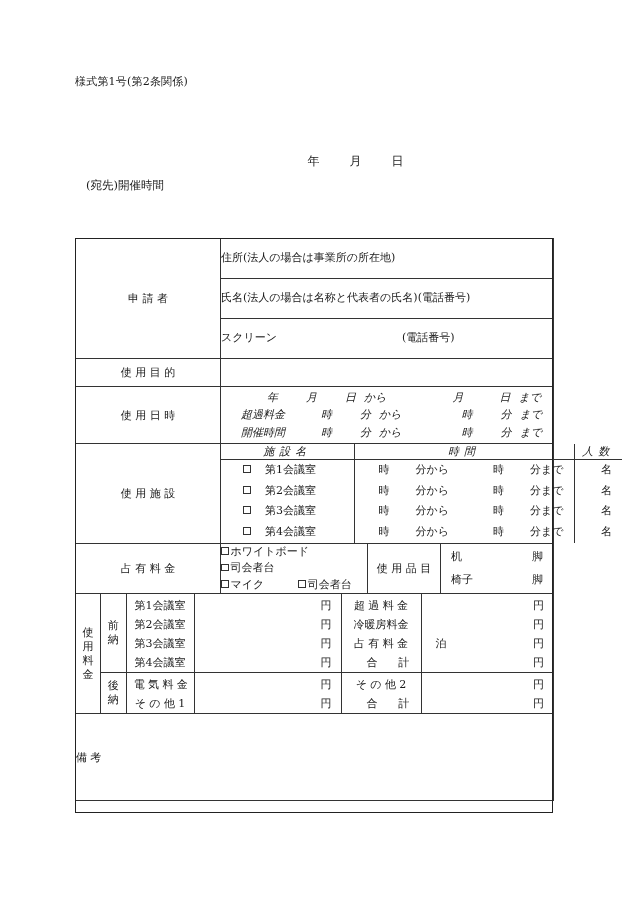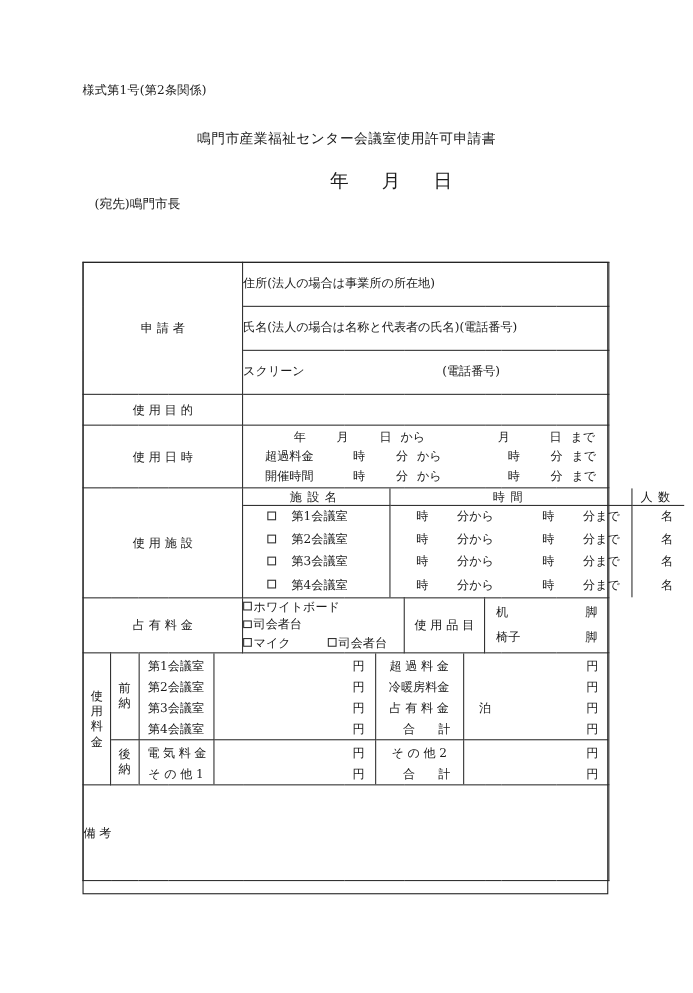--- a/index.html
+++ b/index.html
@@ -38,21 +38,21 @@
     width: 630px;
     text-align: center;
     font-size: 12.5px;
     letter-spacing: 0.4px;
   }
   .date-line {
     position: absolute;
     left: 0; top: 153px;
     width: 501px;
     text-align: center;
-    font-size: 17px;
+    font-size: 12px;
     padding-left: 210px;
     box-sizing: border-box;
     white-space: nowrap;
   }
   .date-line span { display: inline-block; }
   .date-line .gap { width: 30px; }
   .addressee {
     position: absolute;
     left: 86px;
     top: 178px;
@@ -121,41 +121,42 @@
   .cell-top {
     vertical-align: top;
   }
 
   
   .dt-row {
     display: block;
     white-space: nowrap;
     line-height: 1.55;
     font-size: 11px;
+    font-style: italic;
   }
   .dt-row .g8 { display: inline-block; width: 8px; }
   .dt-row .g14 { display: inline-block; width: 14px; }
   .dt-row .g20 { display: inline-block; width: 20px; }
   .dt-row .g28 { display: inline-block; width: 28px; }
   .dt-row .g36 { display: inline-block; width: 36px; }
   .dt-row .g46 { display: inline-block; width: 46px; }
 
   
   .sub {
     width: 100%;
     border-collapse: collapse;
     table-layout: fixed;
     font-size: 11px;
   }
   .sub td {
     border: 0;
     padding: 0;
   }
   .sub .vline-r { border-right: 1px solid #333; }
-  .sub .hline-b { border-bottom: 1px solid #333; }
+  .sub .hline-b { border-bottom: 1px solid #333; font-style: italic; }
 
   .fac-head {
     text-align: center;
     padding: 3px 0;
   }
   .fac-name {
     padding: 2px 0 2px 22px;
     line-height: 1.52;
     white-space: nowrap;
   }
@@ -258,27 +259,26 @@
   }
   .remarks .sp { letter-spacing: 0.3em; }
 </style>
 </head>
 <body>
 
 <div class="page">
 
   <div class="form-no">様式第1号(第2条関係)</div>
 
-  <div class="doc-title">鳴門市産業福祉センター会議室使用許可申請書</div>
 
   <div class="date-line">
     <span>年</span><span class="gap"></span><span>月</span><span class="gap"></span><span>日</span>
   </div>
 
-  <div class="addressee">(宛先)鳴門市長</div>
+  <div class="addressee">(宛先)開催時間</div>
 
 
   <table class="form-table">
     <colgroup>
       <col style="width:25px">
       <col style="width:25px">
       <col style="width:27px">
       <col style="width:68px">
       <col style="width:92px">
       <col style="width:55px">

